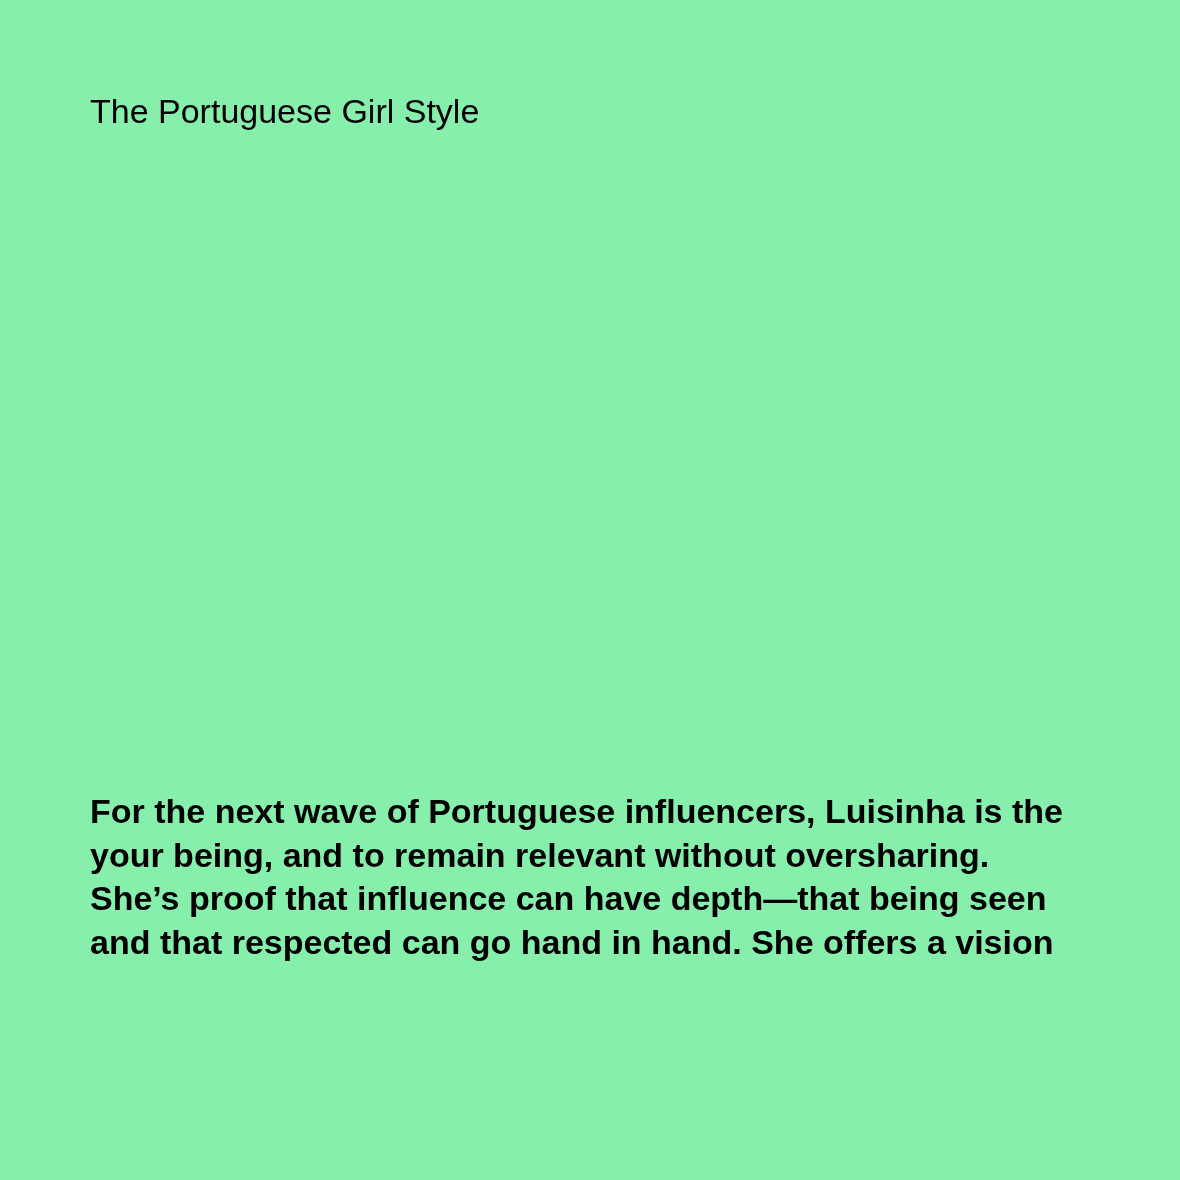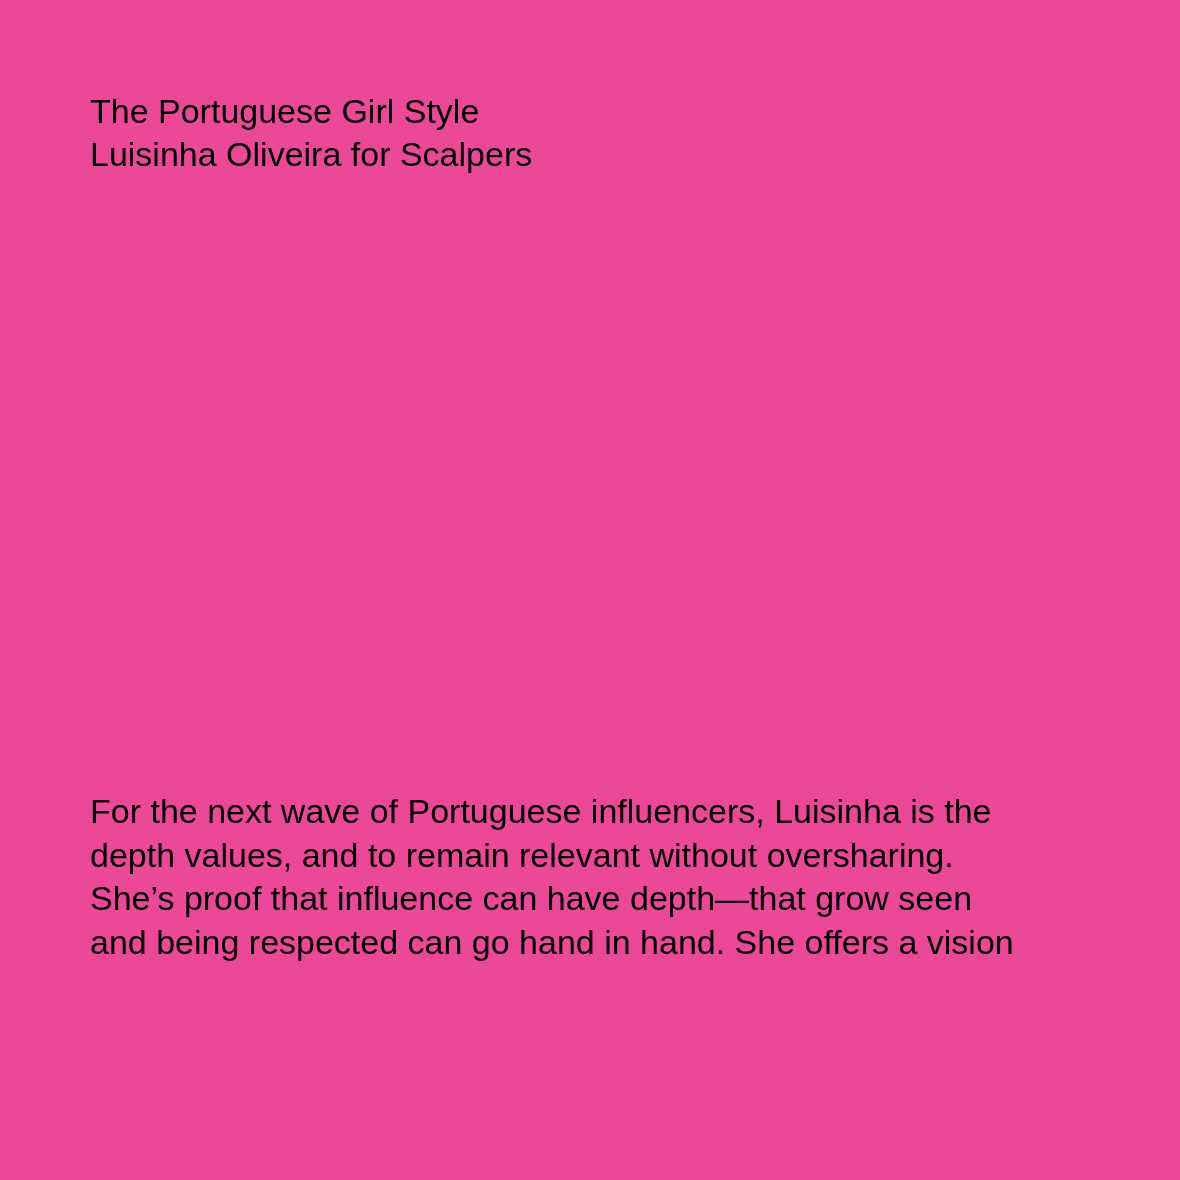--- a/index.html
+++ b/index.html
@@ -12,21 +12,21 @@
     background: #ffffff;
     position: relative;
     overflow: hidden;
     font-family: "Liberation Sans", "DejaVu Sans", sans-serif;
     color: #000000;
     -webkit-font-smoothing: antialiased;
   }
   .page {
     position: absolute;
     inset: 0;
-    background: #ec4899;
+    background: #86efac;
   }
   .headline {
     position: absolute;
     left: 90px;
     top: 90px;
     font-size: 34px;
     line-height: 43px;
     font-weight: 400;
     letter-spacing: 0;
     white-space: nowrap;
@@ -34,38 +34,37 @@
   .headline .line {
     display: block;
   }
   .body-copy {
     position: absolute;
     left: 90px;
     top: 790px;
     width: 1010px;
     font-size: 34px;
     line-height: 43.5px;
-    font-weight: 400;
+    font-weight: 700;
     letter-spacing: 0;
   }
   .body-copy .line {
     display: block;
     white-space: nowrap;
   }
 </style>
 </head>
 <body>
 
 <div class="page">
 
   <h1 class="headline" style="margin:0; font-weight:400;">
     <span class="line">The Portuguese Girl Style</span>
-    <span class="line">Luisinha Oliveira for Scalpers</span>
   </h1>
 
   <div class="body-copy">
     <span class="line">For the next wave of Portuguese influencers, Luisinha is the</span>
-    <span class="line">depth values, and to remain relevant without oversharing.</span>
-    <span class="line">She’s proof that influence can have depth—that grow seen</span>
-    <span class="line">and being respected can go hand in hand. She offers a vision</span>
+    <span class="line">your being, and to remain relevant without oversharing.</span>
+    <span class="line">She’s proof that influence can have depth—that being seen</span>
+    <span class="line">and that respected can go hand in hand. She offers a vision</span>
   </div>
 
 </div>
 
 </body></html>

